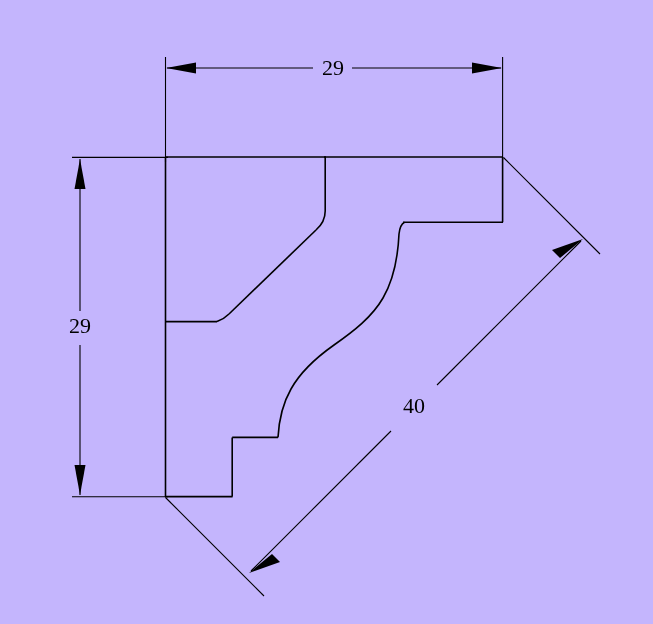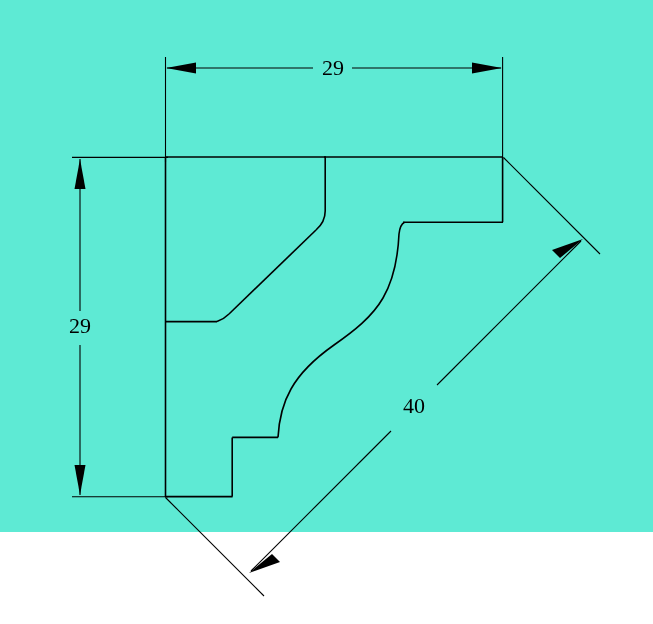--- a/index.html
+++ b/index.html
@@ -10,22 +10,22 @@
   }
   body {
     width: 653px;
     height: 624px;
     overflow: hidden;
     font-family: "Liberation Serif", "DejaVu Serif", serif;
   }
   #drawing-canvas {
     position: relative;
     width: 653px;
-    height: 532px;
-    background: #5eead4;
+    height: 624px;
+    background: #c4b5fd;
   }
   #drawing-svg {
     display: block;
     width: 653px;
     height: 624px;
   }
   .profile-outline {
     fill: none;
     stroke: #000000;
     stroke-width: 1.6;

